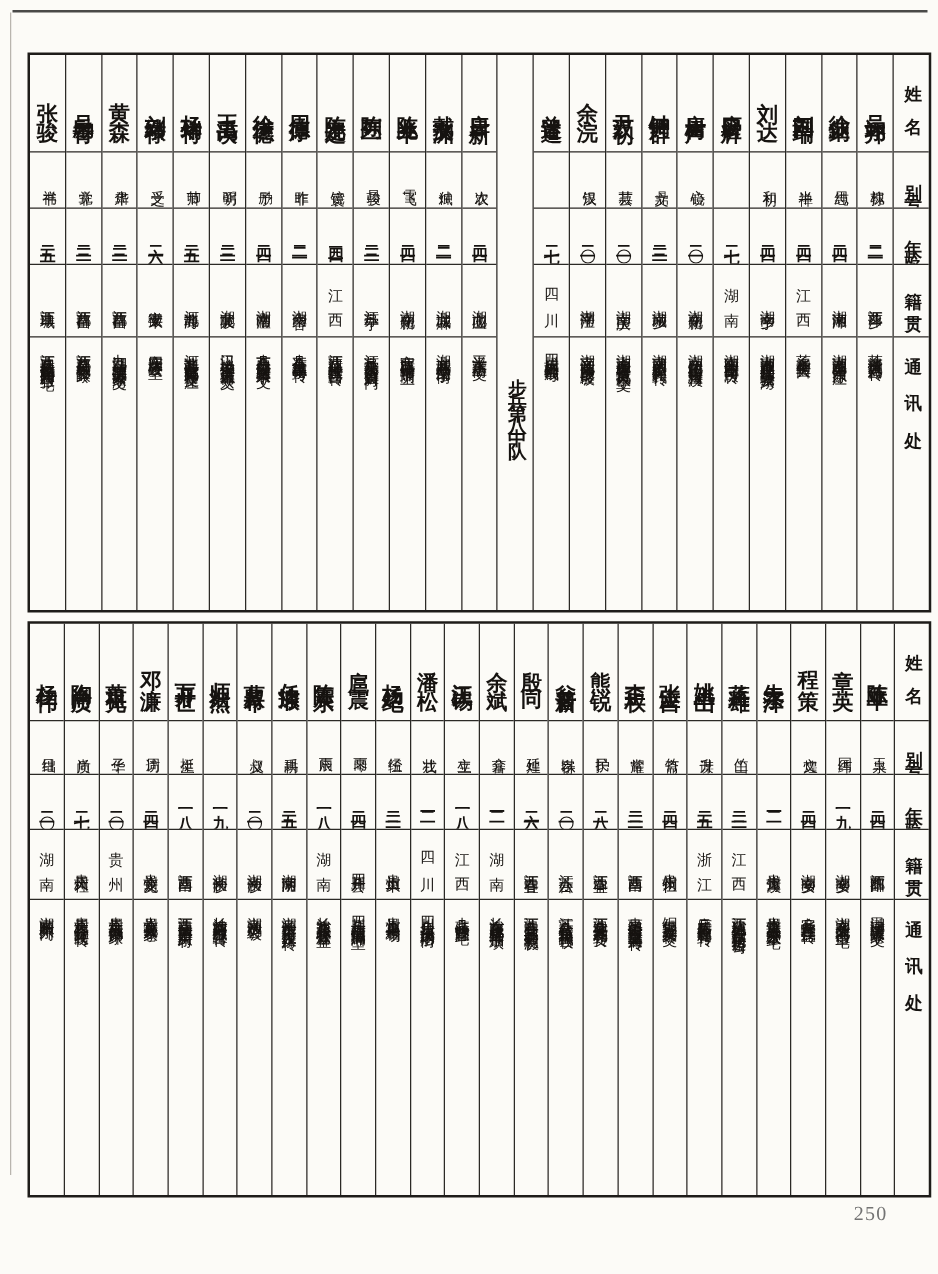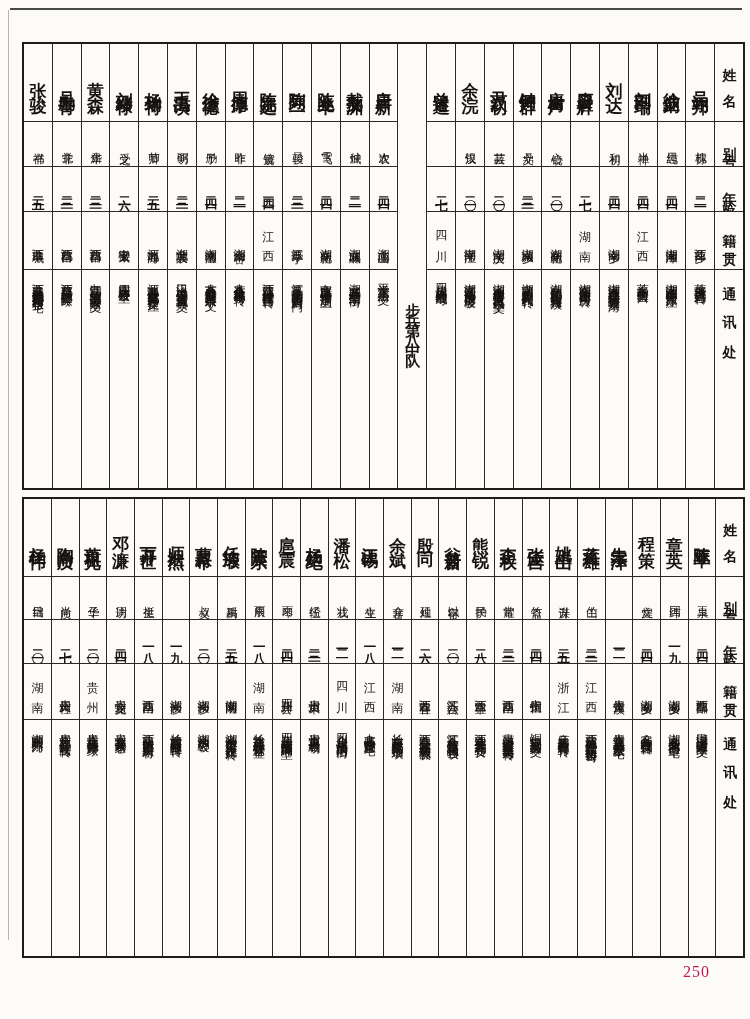--- a/index.html
+++ b/index.html
@@ -55,21 +55,21 @@
   .label-col .vtext{font-weight:700;font-size:14px;}
   .lbl-name{letter-spacing:26px;}
   .lbl-alias{letter-spacing:8px;}
   .lbl-age{letter-spacing:8px;}
   .lbl-origin{letter-spacing:18px;}
   .lbl-address{letter-spacing:30px;}
   .unit-col{justify-content:center;align-items:center;display:flex;flex-direction:row;}
   .unit-text{font-size:15px;font-weight:700;letter-spacing:10px;padding-top:110px;}
   .page-number{
     position:absolute;top:963px;left:683px;
-    font-size:16px;letter-spacing:1px;color:#be185d;
+    font-size:16px;letter-spacing:1px;color:#737373;
   }
 </style>
 </head>
 <body>
 
 <div class="top-rule"></div>
 <div class="left-rule"></div>
 
 <section class="roster t" id="top-roster">
   <div class="col label-col">

